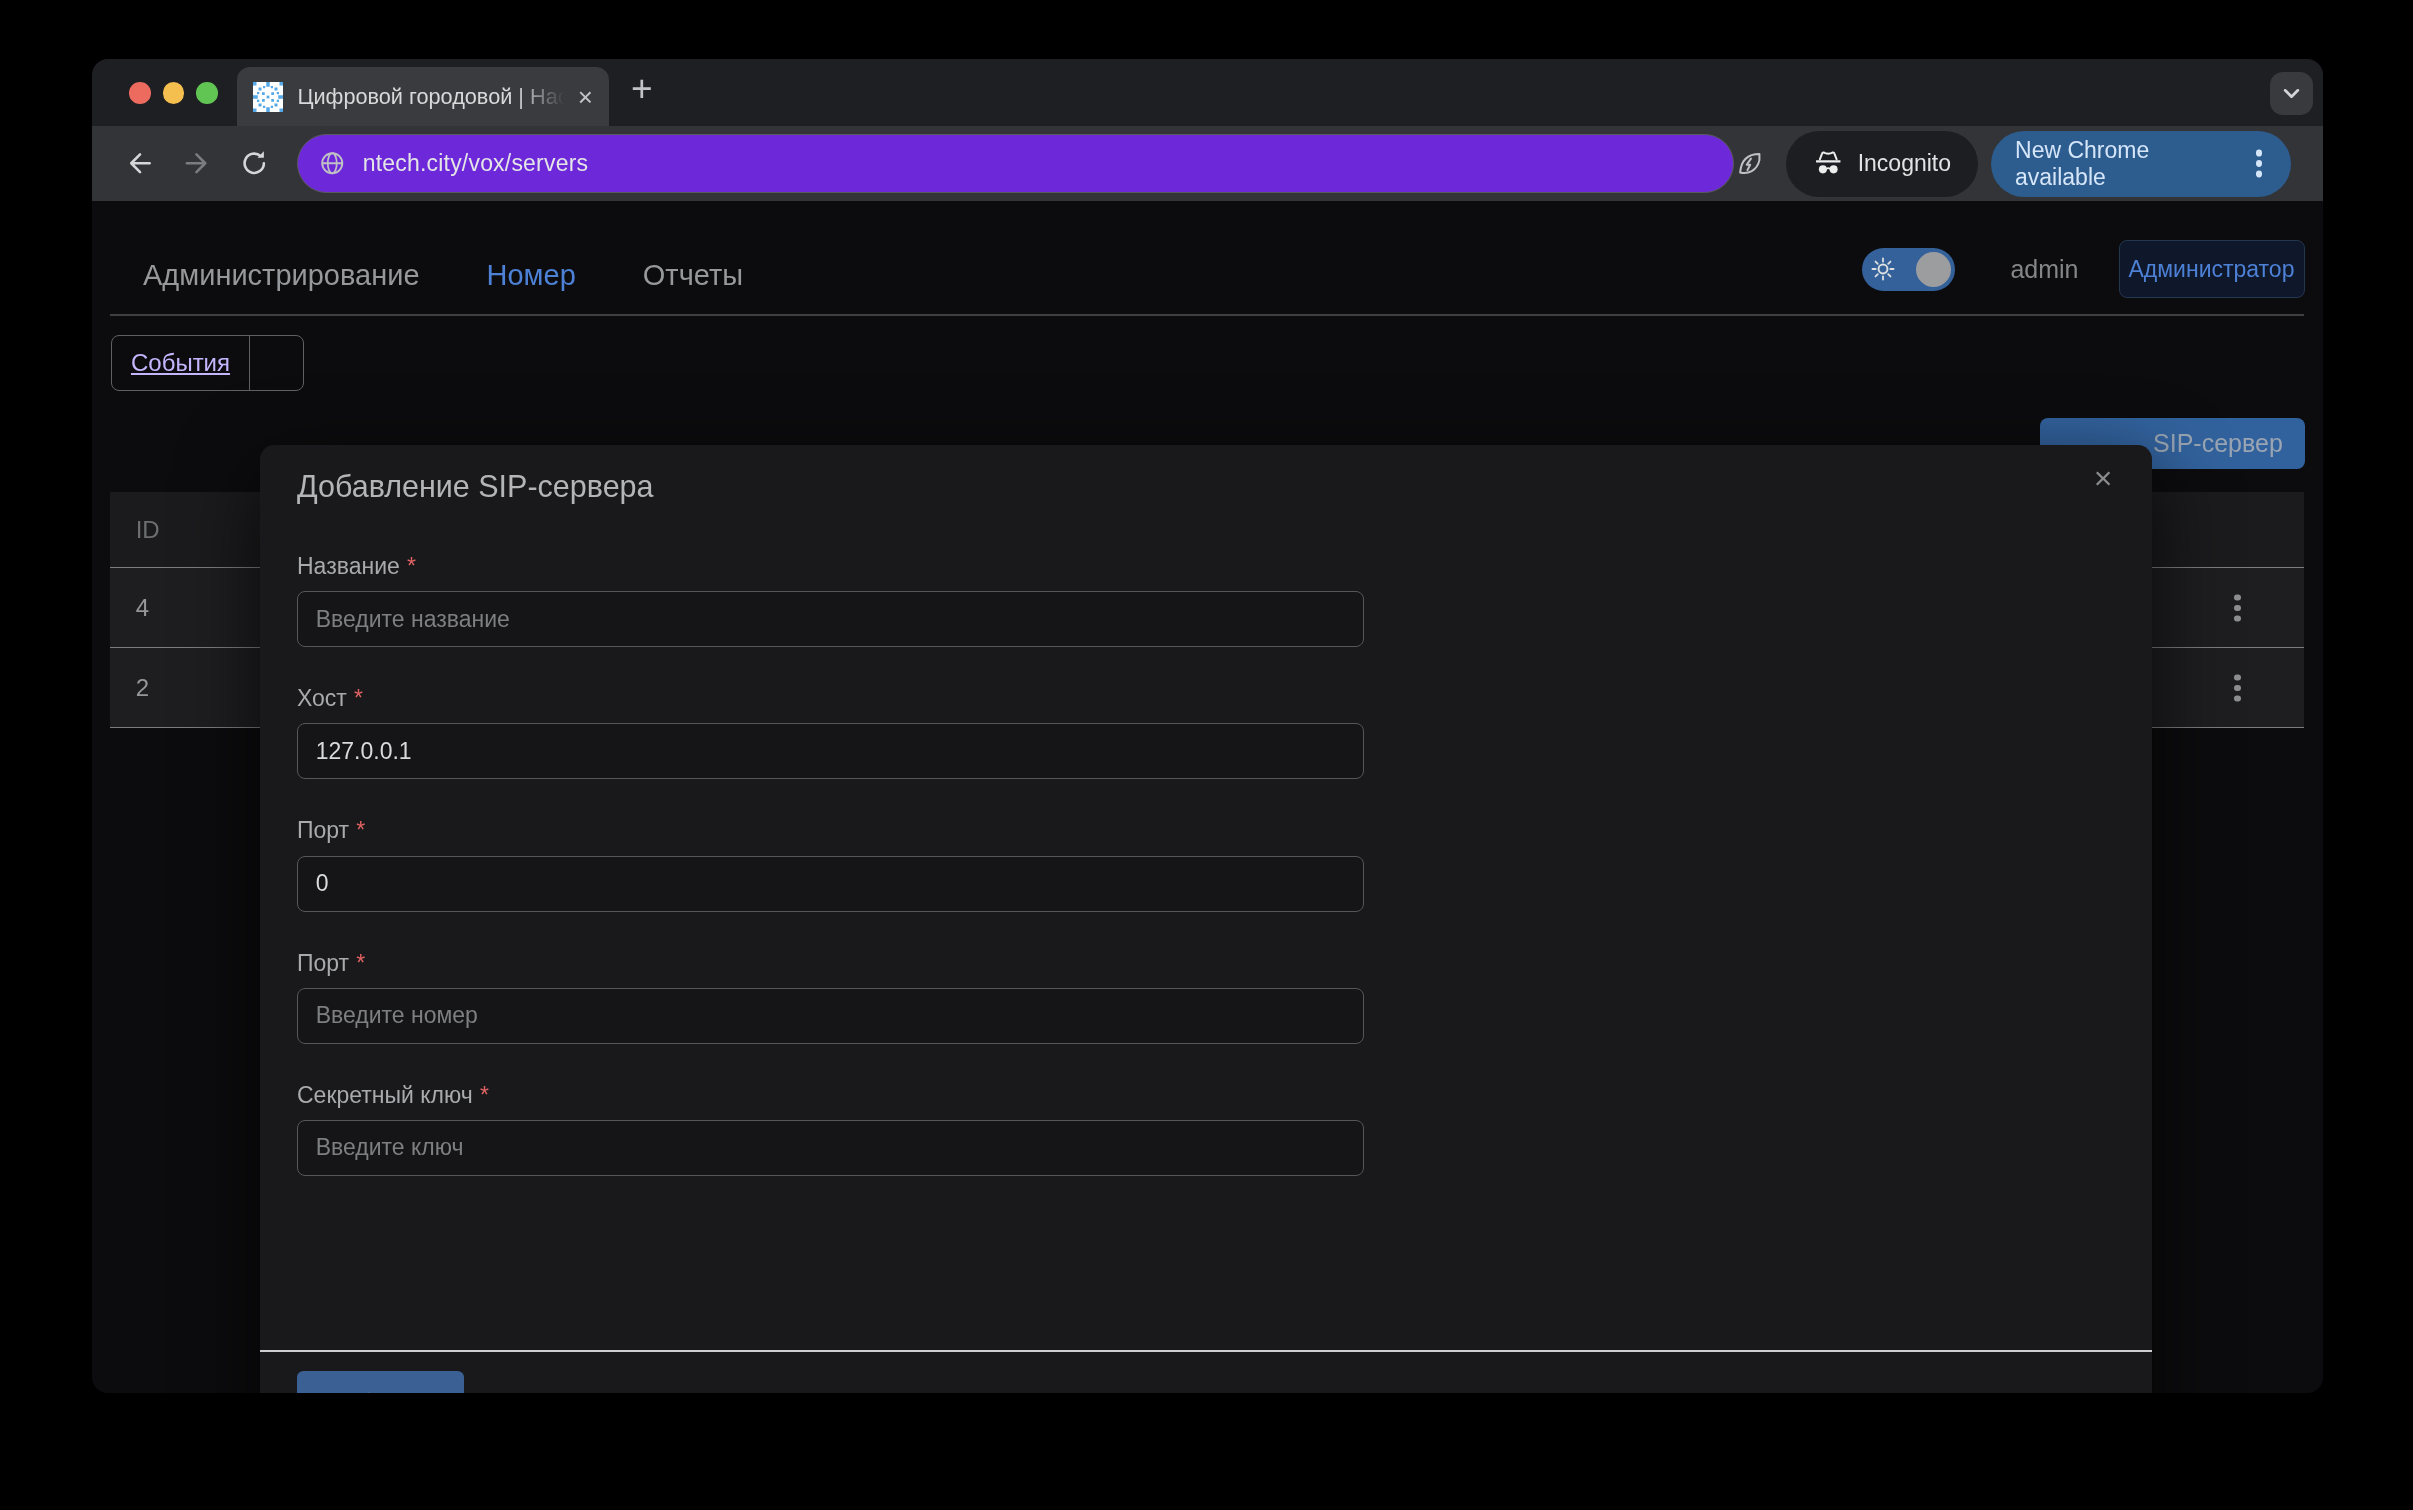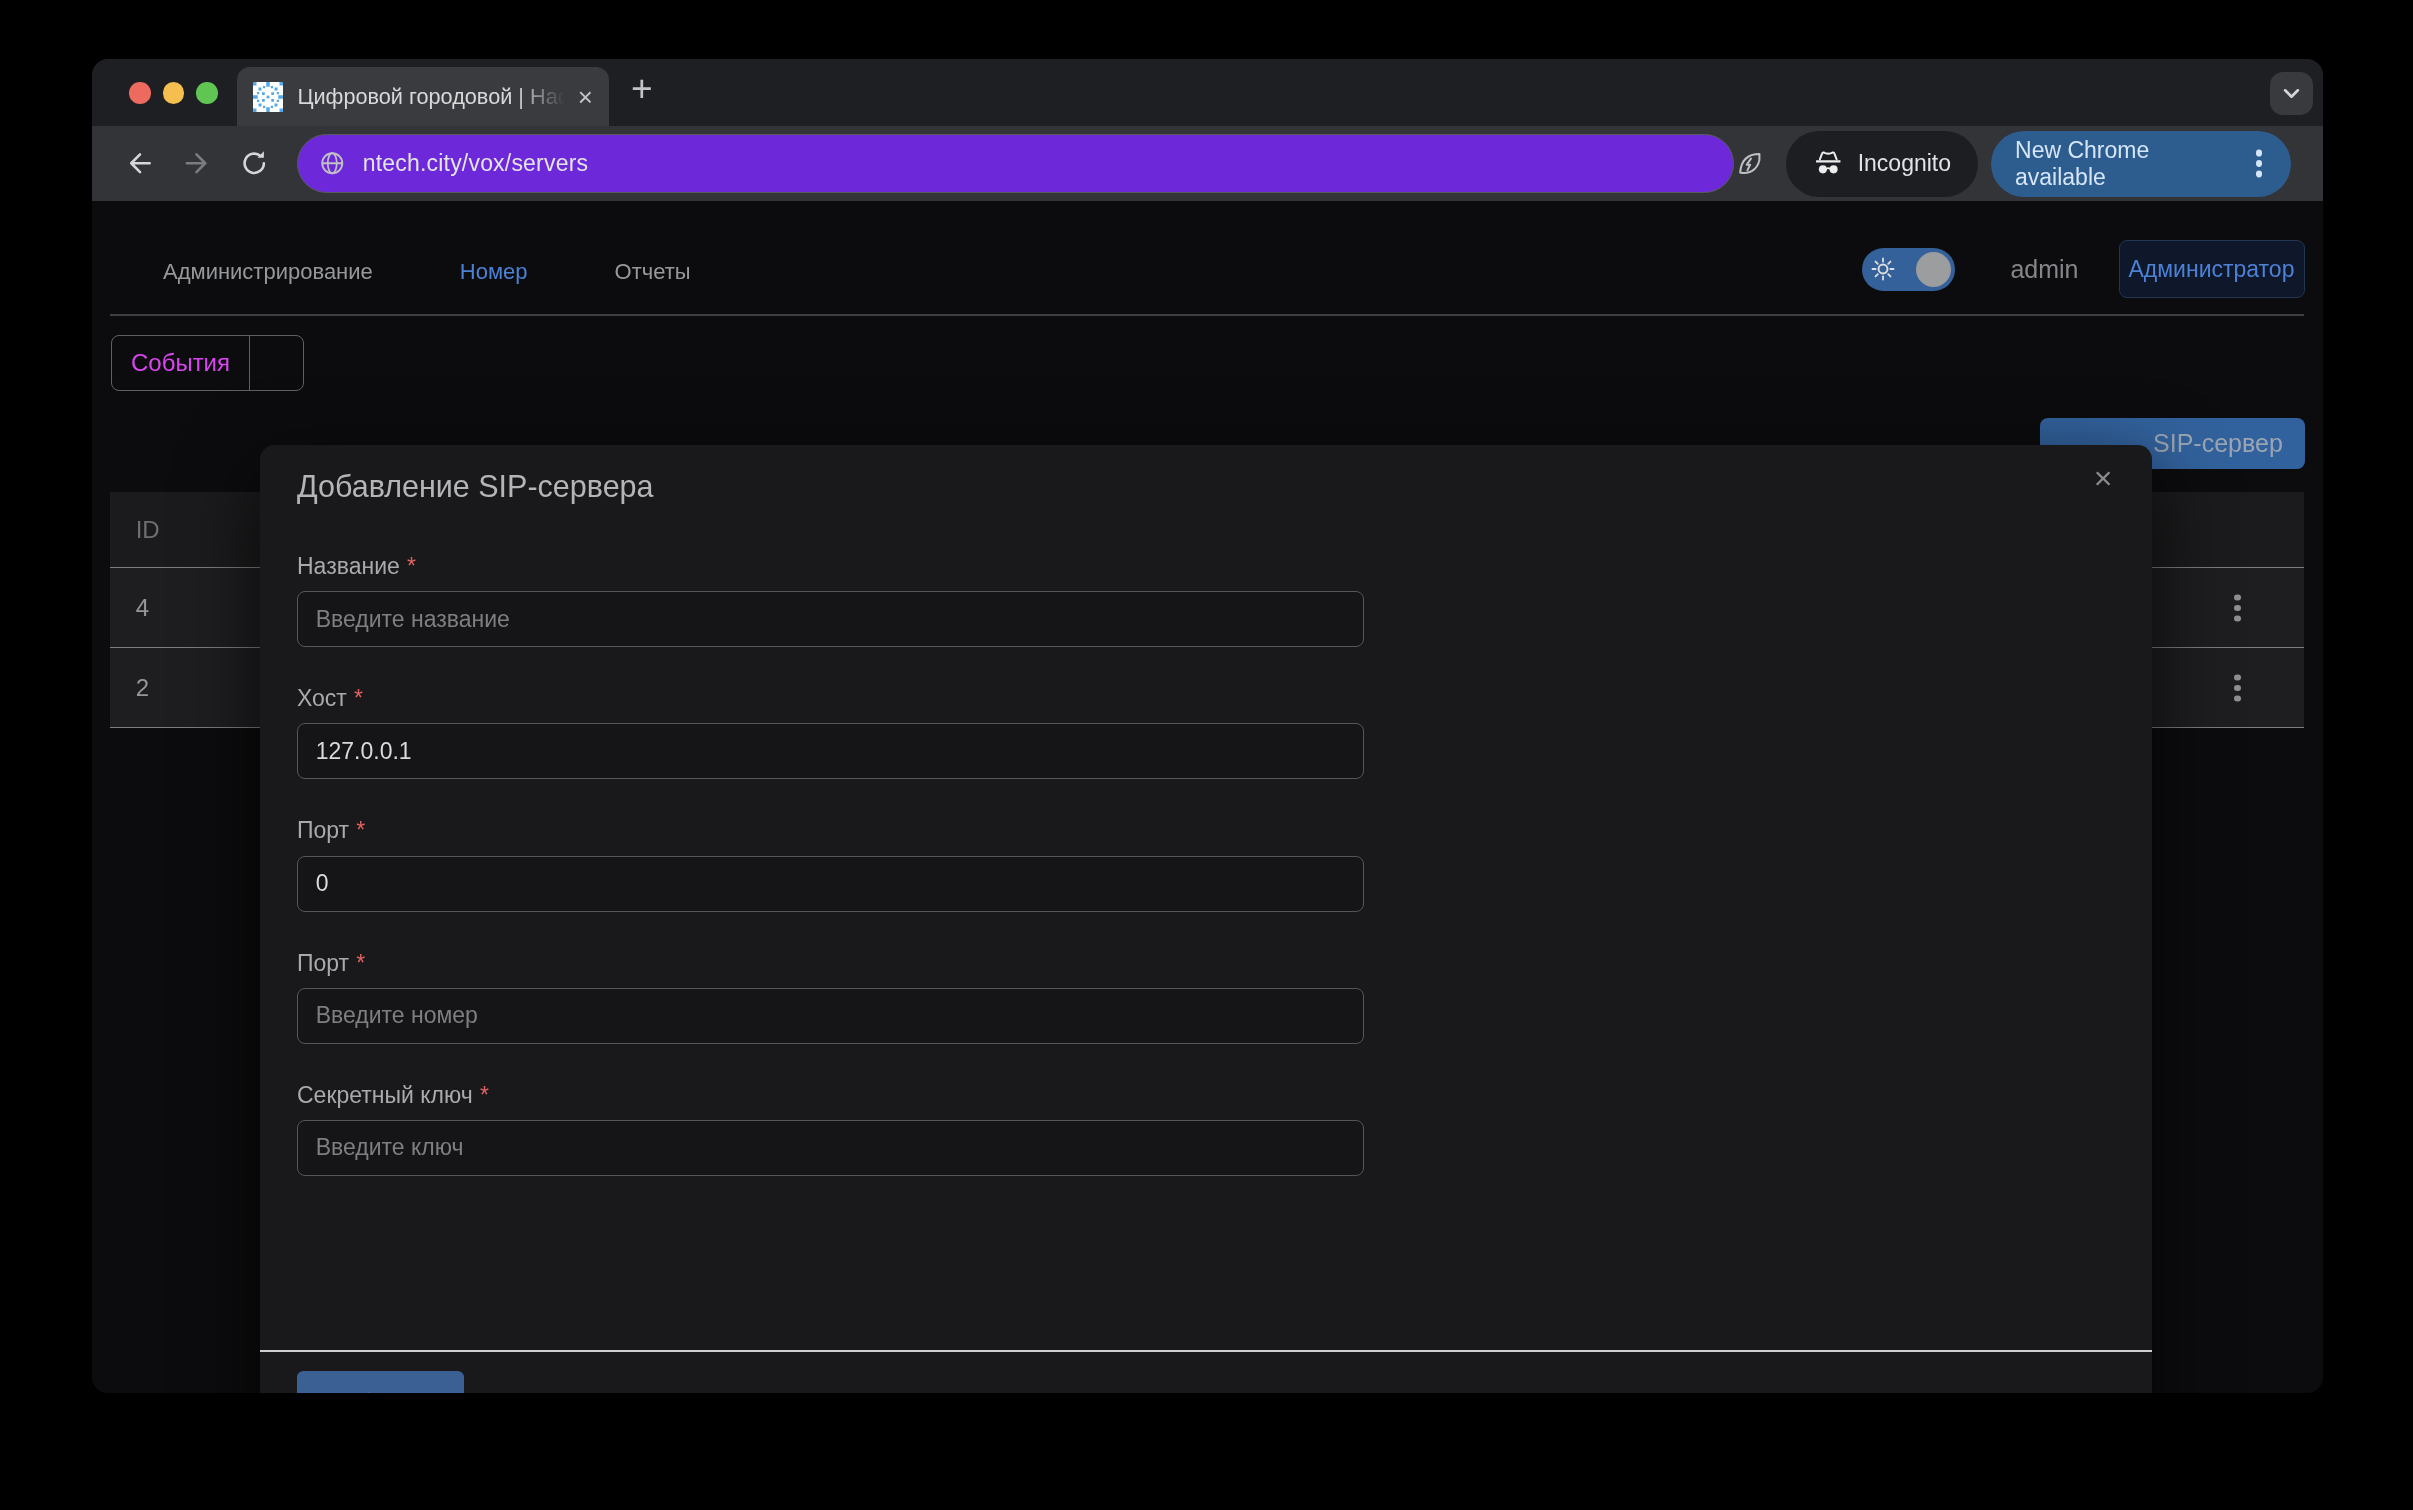--- a/index.html
+++ b/index.html
@@ -42,35 +42,35 @@
   .incog-label { font-size:23px; color:#e2e3e5; }
   .update { background:var(--update_button,#2d5c8f); padding:0 21px 0 24px; gap:11.2px; }
   .update-label { font-size:23px; color:#d6e6f9; }
   .kebab { width:6.4px; height:6.4px; border-radius:50%; background:currentColor;
            box-shadow:0 -10.4px 0 currentColor, 0 10.4px 0 currentColor; }
   .update .kebab { color:#d6e6f9; margin:0 8px; }
 
   
   .page { position:relative; height:1192px; background:#0c0c0e; }
   .mainnav { position:absolute; left:51px; top:58px; display:flex; gap:67px; }
-  .mainnav .nav-item { font-size:22px; color:#97989b;margin-left:20px; }
+  .mainnav .nav-item { font-size:29px; color:#97989b; }
   .mainnav .nav-item.active { color:var(--accent,#4c81d6); }
   .usercluster { position:absolute; right:18.5px; top:39px; display:flex; align-items:center; }
   .toggle { width:93px; height:43px; border-radius:21.7px; background:#35619b; position:relative; margin-right:55px; }
   .toggle .sun { position:absolute; left:8px; top:8.8px; width:26px; height:26px; color:#dfe0e2; }
   .toggle .knob { position:absolute; right:4px; top:4px; width:35px; height:35px; border-radius:50%; background:#9c9d9f; }
   .admin-name { font-size:25px; color:#85868a; margin-right:40px;text-align:center; }
   .role-btn { width:186px; height:58px; border-radius:8px; border:1.6px solid #233750; background:#0f172a;
               color:var(--accent,#4c81d6); font-size:23px; display:flex; align-items:center; justify-content:center; }
   .nav-divider { position:absolute; left:17.7px; top:113px; width:2194px; height:1.6px; background:#3e3f42; }
 
   .events-tab { position:absolute; left:19px; top:134px; width:193px; height:56px; border:1.6px solid #5f6064;
                 border-radius:8px; display:flex; }
   .events-seg { width:138px; border-right:1.6px solid #5f6064; display:flex; align-items:center; justify-content:center;
-                font-size:24px; color:#d946ef; }
+                font-size:24px; color:#c4b5fd;text-decoration:underline; }
 
   .add-server-btn { position:absolute; right:18.5px; top:217px; width:265px; height:51px; border-radius:8px;
                     background:#32629d; color:#9aa5b3; font-size:25px; display:flex; align-items:center;
                     justify-content:flex-end; padding-right:21.7px; }
 
   .table { position:absolute; left:17.7px; top:291px; width:2194px; }
   .t-head { height:76px; background:#1b1b1d; border-bottom:1.6px solid #7c7d80; display:flex; align-items:center; }
   .t-head .th { font-size:24px; color:#6d6e71; padding-left:26px; }
   .t-row { height:80px; background:#1e1e20; border-bottom:1.6px solid #7c7d80; display:flex; align-items:center; position:relative; }
   .t-row .td { font-size:24px; color:#96979a; padding-left:26px; }

